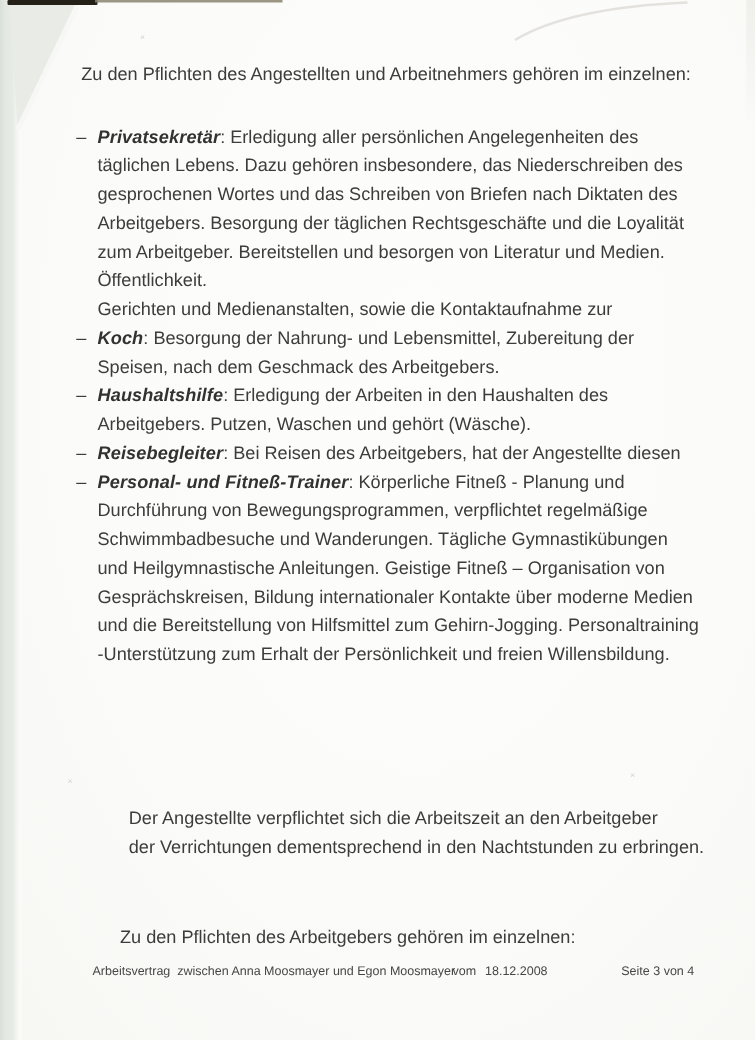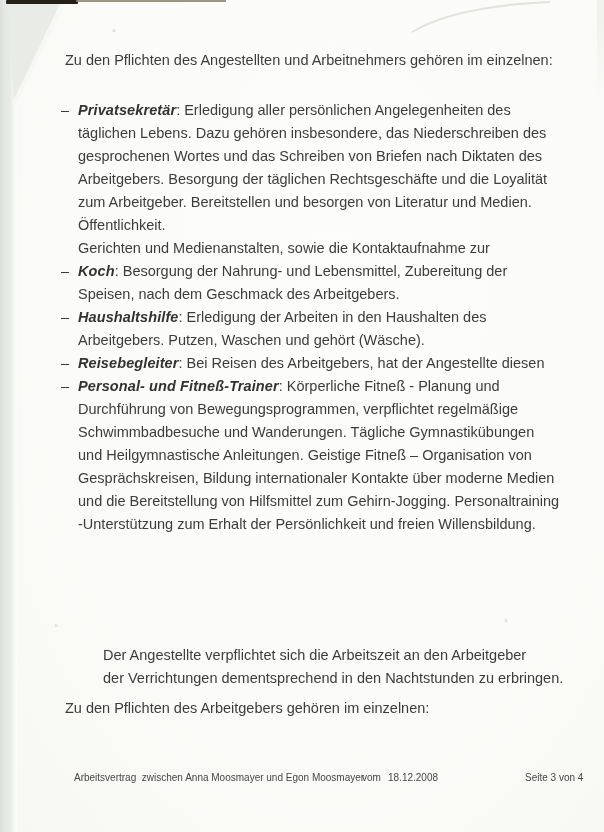--- a/index.html
+++ b/index.html
@@ -32,36 +32,36 @@
     position: absolute; right: 0; top: 0; width: 7px; height: 100px;
     background: linear-gradient(180deg, #e6e6e2, rgba(230,230,226,0)); opacity: .55;
   }
 
   .speck { position: absolute; font-size: 7px; color: rgba(150, 138, 125, 0.4); line-height: 1; }
 
   .content { position: absolute; left: 0; top: 0; width: 604px; height: 832px; font-size: 14.5px; line-height: 23px; }
 
   .h1 { position: absolute; left: 65px; margin: 0; white-space: nowrap; }
   .h1.emp  { top: 49px; }
-  .h1.empr { top: 697px; }
+  .h1.empr { top: 739px; margin-left: 31px; }
 
   .duties { position: absolute; left: 61px; top: 99px; }
   .duty { position: relative; padding-left: 17px; }
   .dash { position: absolute; left: 0; top: 0; }
   .line { height: 23px; white-space: nowrap; }
   .term { font-style: italic; font-weight: bold; color: #323232; letter-spacing: .1px; text-align: center; }
 
   .para { position: absolute; left: 65px; top: 644px; margin-left: 38px; }
 
   .footer { position: absolute; left: 0; top: 771px; width: 604px; font-size: 10px; line-height: 14px; color: #464646; }
   .footer span { position: absolute; white-space: pre; }
   .f-title { left: 74px; }
   .f-vom   { left: 362px; }
   .f-date  { left: 388px; }
-  .f-page  { left: 497px; margin-left: 28px; }
+  .f-page  { left: 497px; }
 </style>
 </head>
 <body>
 
 <div class="scan">
 
   <div class="edge-left"></div>
 
   <svg class="corner-fold" width="110" height="115">
     <polygon points="8,4 62,4 14,104" fill="#e9ece6"></polygon>

